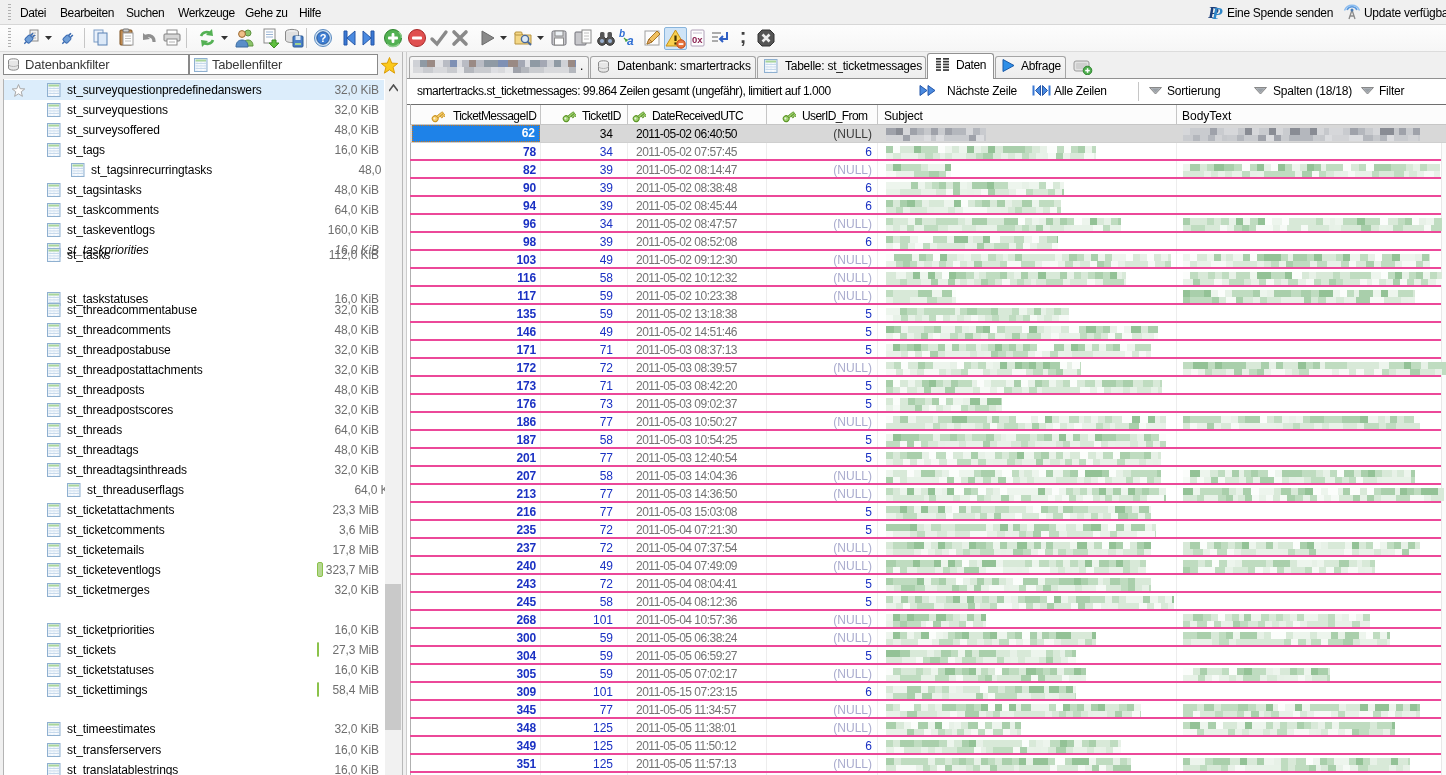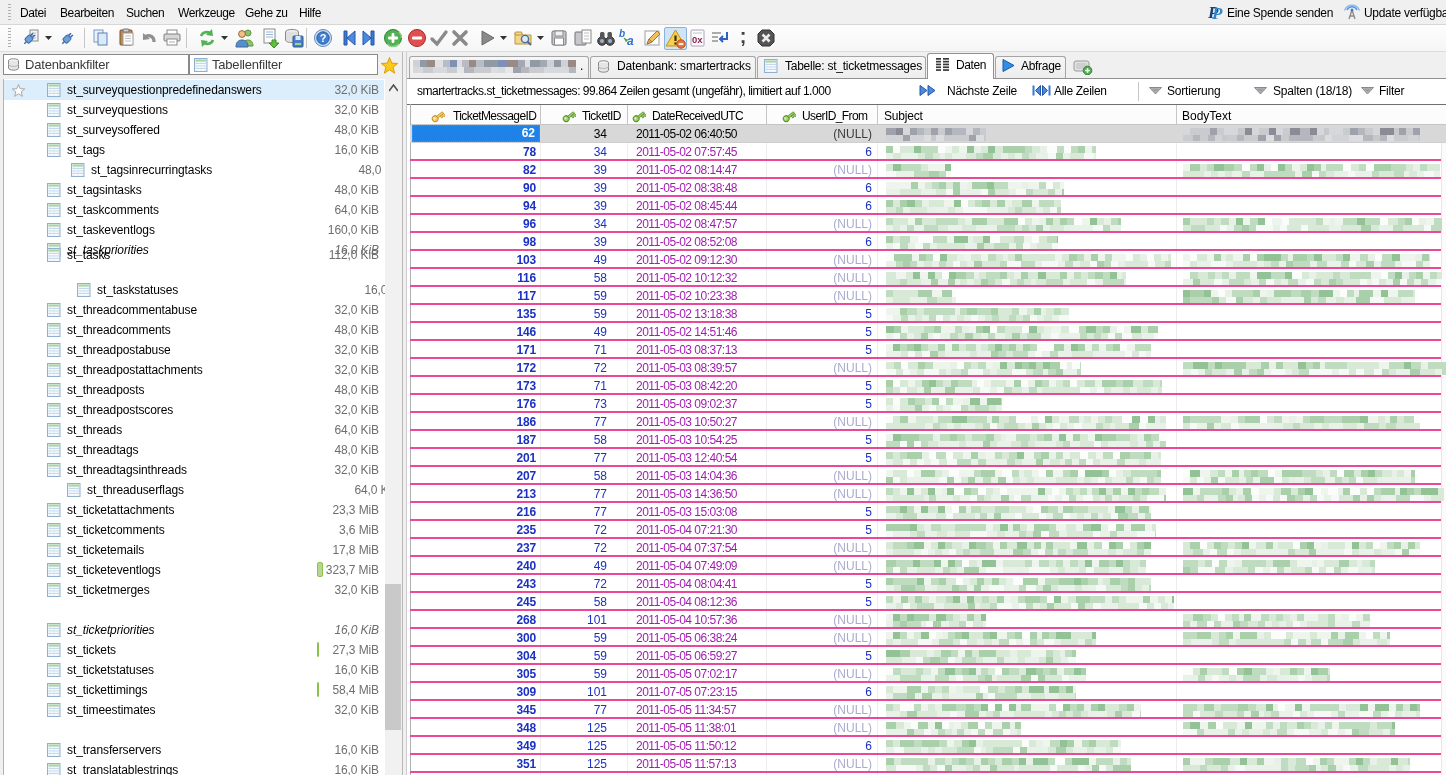--- a/index.html
+++ b/index.html
@@ -3,22 +3,22 @@
 
 *{margin:0;padding:0;box-sizing:border-box}
 html,body{width:1446px;height:775px;overflow:hidden}
 body{position:relative;font-family:"Liberation Sans",sans-serif;font-size:12px;background:#f0f0f0;color:#000}
 .abs{position:absolute}
 #tree .trow{position:absolute;left:0;width:380px;height:20px;line-height:20px}
 #tree .tname{position:absolute;left:63px;top:0;white-space:nowrap;letter-spacing:-0.1px}
 #tree .tsize{position:absolute;right:5px;top:0;color:#6e6e6e;letter-spacing:-0.1px}
 .grow{position:absolute;left:410px;width:1036px;height:18px;line-height:18px;border-bottom:2px solid #ec4899}
 .c1{position:absolute;left:2px;width:124px;text-align:right;font-weight:bold;color:#1a31c3;letter-spacing:-0.2px}
-.c2{position:absolute;left:114px;width:83px;text-align:right;color:#1a31c3}
-.c3{position:absolute;left:226px;width:140px;color:#a21caf;letter-spacing:-0.5px}
+.c2{position:absolute;left:120px;width:83px;text-align:right;color:#1a31c3}
+.c3{position:absolute;left:226px;width:140px;color:#737373;letter-spacing:-0.5px}
 .c4{position:absolute;left:358px;width:104px;text-align:right;color:#1a31c3}
 .nul{color:#a9abce}
 .tabtxt{white-space:nowrap}
 .hk{position:absolute;top:109px;letter-spacing:-0.6px}
 
 </style></head><body>
 <div class="abs" style="left:0;top:0;width:1446px;height:25px;background:#f0f0f0;border-bottom:1px solid #d7d7d7"></div>
 <div class="abs" style="left:8px;top:4px;width:3px;height:17px;background:repeating-linear-gradient(180deg,#b0b0b0 0 1px,#f0f0f0 1px 3px)"></div>
 <div class="abs" style="left:20px;top:5px;height:16px;line-height:16px;letter-spacing:-0.4px">Datei</div>
 <div class="abs" style="left:60px;top:5px;height:16px;line-height:16px;letter-spacing:-0.4px">Bearbeiten</div>
@@ -447,21 +447,21 @@
         </g>
         <g stroke="#c6d9ec">
           <line x1="1.5" y1="5.5" x2="12" y2="5.5"></line>
           <line x1="1.5" y1="8" x2="12" y2="8"></line>
           <line x1="1.5" y1="10.5" x2="12" y2="10.5"></line>
         </g>
       </svg>
 <span class="tname">st_tasks</span>
 <span class="tsize">112,0 KiB</span>
 </div>
-<div class="trow" style="top:201px;margin-left:30px;">
+<div class="trow" style="top:210px;">
 <svg style="position:absolute;left:43px;top:3px;" width="14" height="14" viewBox="0 0 14 14">
         <rect x="0.5" y="0.5" width="12.5" height="13" fill="#eaf2fa" stroke="#8fb0d0"></rect>
         <rect x="1.5" y="1.5" width="10.5" height="2" fill="#a9d69a"></rect>
         <g stroke="#fff">
           <line x1="1.5" y1="6" x2="12" y2="6"></line>
           <line x1="1.5" y1="8.5" x2="12" y2="8.5"></line>
           <line x1="1.5" y1="11" x2="12" y2="11"></line>
           <line x1="5" y1="4" x2="5" y2="13"></line>
           <line x1="9" y1="4" x2="9" y2="13"></line>
         </g>
@@ -768,21 +768,21 @@
         </g>
         <g stroke="#c6d9ec">
           <line x1="1.5" y1="5.5" x2="12" y2="5.5"></line>
           <line x1="1.5" y1="8" x2="12" y2="8"></line>
           <line x1="1.5" y1="10.5" x2="12" y2="10.5"></line>
         </g>
       </svg>
 <span class="tname">st_ticketmerges</span>
 <span class="tsize">32,0 KiB</span>
 </div>
-<div class="trow" style="top:541px;font-style:italic;">
+<div class="trow" style="top:541px;">
 <svg style="position:absolute;left:43px;top:3px;" width="14" height="14" viewBox="0 0 14 14">
         <rect x="0.5" y="0.5" width="12.5" height="13" fill="#eaf2fa" stroke="#8fb0d0"></rect>
         <rect x="1.5" y="1.5" width="10.5" height="2" fill="#a9d69a"></rect>
         <g stroke="#fff">
           <line x1="1.5" y1="6" x2="12" y2="6"></line>
           <line x1="1.5" y1="8.5" x2="12" y2="8.5"></line>
           <line x1="1.5" y1="11" x2="12" y2="11"></line>
           <line x1="5" y1="4" x2="5" y2="13"></line>
           <line x1="9" y1="4" x2="9" y2="13"></line>
         </g>
@@ -850,21 +850,21 @@
         <g stroke="#c6d9ec">
           <line x1="1.5" y1="5.5" x2="12" y2="5.5"></line>
           <line x1="1.5" y1="8" x2="12" y2="8"></line>
           <line x1="1.5" y1="10.5" x2="12" y2="10.5"></line>
         </g>
       </svg>
 <span class="tname">st_tickettimings</span>
 <div style="position:absolute;left:313px;top:2px;width:2px;height:15px;background:#b5d792;border:1px solid #8bc24a;border-radius:2px"></div>
 <span class="tsize">58,4 MiB</span>
 </div>
-<div class="trow" style="top:621px;">
+<div class="trow" style="top:640px;">
 <svg style="position:absolute;left:43px;top:3px;" width="14" height="14" viewBox="0 0 14 14">
         <rect x="0.5" y="0.5" width="12.5" height="13" fill="#eaf2fa" stroke="#8fb0d0"></rect>
         <rect x="1.5" y="1.5" width="10.5" height="2" fill="#a9d69a"></rect>
         <g stroke="#fff">
           <line x1="1.5" y1="6" x2="12" y2="6"></line>
           <line x1="1.5" y1="8.5" x2="12" y2="8.5"></line>
           <line x1="1.5" y1="11" x2="12" y2="11"></line>
           <line x1="5" y1="4" x2="5" y2="13"></line>
           <line x1="9" y1="4" x2="9" y2="13"></line>
         </g>
@@ -1345,21 +1345,21 @@
 <span class="c3">2011-05-05 07:02:17</span>
 <span class="c4 nul">(NULL)</span>
 </div>
 <div style="position:absolute;left:886px;top:668px;width:200px;height:7px;background:linear-gradient(90deg,#fbfdfb 0px 7px,#bfdcc0 7px 15px,#d8e9d8 15px 22px,#d8e9d8 22px 30px,#bfdcc0 30px 37px,#d8e9d8 37px 45px,#edf5ed 45px 52px,#bfdcc0 52px 59px,#93c296 59px 69px,#bfdcc0 69px 76px,#a9cfab 76px 83px,#93c296 83px 90px,#e7f1e7 90px 95px,#bfdcc0 95px 102px,#d8e9d8 102px 109px,#fbfdfb 109px 116px,#a9cfab 116px 123px,#bfdcc0 123px 133px,#d8e9d8 133px 140px,#93c296 140px 150px,#a9cfab 150px 157px,#bfdcc0 157px 164px,#a9cfab 164px 171px,#e7f1e7 171px 178px,#bfdcc0 178px 188px,#93c296 188px 195px,#a9cfab 195px 200px);filter:blur(0.6px);z-index:2"></div>
 <div style="position:absolute;left:886px;top:675px;width:200px;height:6px;background:linear-gradient(90deg,#e8f2e8 0px 7px,#e8f2e8 7px 14px,#bfdcc0 14px 21px,#bfdcc0 21px 28px,#bfdcc0 28px 35px,#e8f2e8 35px 42px,#e8f2e8 42px 49px,#bfdcc0 49px 56px,#bfdcc0 56px 63px,#e7f1e7 63px 70px,#f6faf6 70px 77px,#d8e9d8 77px 84px,#d8e9d8 84px 92px,#bfdcc0 92px 99px,#a9cfab 99px 106px,#e7f1e7 106px 111px,#d8e9d8 111px 118px,#d8e9d8 118px 128px,#d8e9d8 128px 135px,#a9cfab 135px 145px,#f6faf6 145px 152px,#a9cfab 152px 159px,#d8e9d8 159px 169px,#d8e9d8 169px 176px,#f6faf6 176px 183px,#e8f2e8 183px 190px,#e7f1e7 190px 195px,#e8f2e8 195px 200px);filter:blur(0.6px);z-index:2"></div>
 <div style="position:absolute;left:1183px;top:668px;width:147px;height:7px;background:linear-gradient(90deg,#fbfdfb 0px 10px,#d8e9d8 10px 17px,#a9cfab 17px 24px,#d8e9d8 24px 32px,#d8e9d8 32px 39px,#bfdcc0 39px 46px,#fbfdfb 46px 54px,#a9cfab 54px 61px,#93c296 61px 69px,#bfdcc0 69px 76px,#bfdcc0 76px 83px,#e7f1e7 83px 90px,#edf5ed 90px 97px,#d8e9d8 97px 107px,#a9cfab 107px 114px,#bfdcc0 114px 121px,#edf5ed 121px 128px,#93c296 128px 135px,#a9cfab 135px 145px,#d8e9d8 145px 147px);filter:blur(0.6px);z-index:2"></div>
 <div style="position:absolute;left:1183px;top:675px;width:147px;height:6px;background:linear-gradient(90deg,#e8f2e8 0px 8px,#e8f2e8 8px 15px,#bfdcc0 15px 22px,#e8f2e8 22px 29px,#f6faf6 29px 36px,#e8f2e8 36px 46px,#d8e9d8 46px 53px,#e8f2e8 53px 60px,#bfdcc0 60px 70px,#bfdcc0 70px 77px,#e8f2e8 77px 84px,#d8e9d8 84px 94px,#e7f1e7 94px 101px,#e8f2e8 101px 108px,#e8f2e8 108px 115px,#f6faf6 115px 122px,#e8f2e8 122px 129px,#d8e9d8 129px 136px,#d8e9d8 136px 144px,#bfdcc0 144px 147px);filter:blur(0.6px);z-index:2"></div>
 <div class="grow" style="top:683px">
 <span class="c1">309</span>
 <span class="c2">101</span>
-<span class="c3">2011-07-05 07:23:15</span>
+<span class="c3">2011-05-15 07:23:15</span>
 <span class="c4">6</span>
 </div>
 <div style="position:absolute;left:886px;top:686px;width:190px;height:7px;background:linear-gradient(90deg,#d8e9d8 0px 7px,#edf5ed 7px 14px,#edf5ed 14px 21px,#a9cfab 21px 28px,#a9cfab 28px 35px,#edf5ed 35px 42px,#bfdcc0 42px 49px,#d8e9d8 49px 56px,#bfdcc0 56px 63px,#edf5ed 63px 70px,#e7f1e7 70px 77px,#d8e9d8 77px 87px,#d8e9d8 87px 94px,#fbfdfb 94px 102px,#bfdcc0 102px 112px,#d8e9d8 112px 119px,#bfdcc0 119px 129px,#a9cfab 129px 136px,#d8e9d8 136px 143px,#93c296 143px 150px,#93c296 150px 158px,#e7f1e7 158px 163px,#93c296 163px 173px,#bfdcc0 173px 180px,#93c296 180px 187px,#edf5ed 187px 190px);filter:blur(0.6px);z-index:2"></div>
 <div style="position:absolute;left:886px;top:693px;width:190px;height:6px;background:linear-gradient(90deg,#e8f2e8 0px 7px,#bfdcc0 7px 14px,#bfdcc0 14px 21px,#a9cfab 21px 29px,#e8f2e8 29px 36px,#a9cfab 36px 46px,#e8f2e8 46px 56px,#d8e9d8 56px 63px,#e8f2e8 63px 70px,#e8f2e8 70px 80px,#e8f2e8 80px 90px,#a9cfab 90px 97px,#e7f1e7 97px 102px,#f6faf6 102px 109px,#bfdcc0 109px 116px,#bfdcc0 116px 124px,#bfdcc0 124px 131px,#e8f2e8 131px 138px,#e8f2e8 138px 145px,#d8e9d8 145px 152px,#d8e9d8 152px 159px,#e8f2e8 159px 166px,#e7f1e7 166px 173px,#d8e9d8 173px 181px,#d8e9d8 181px 189px,#bfdcc0 189px 190px);filter:blur(0.6px);z-index:2"></div>
 <div class="grow" style="top:701px">
 <span class="c1">345</span>
 <span class="c2">77</span>
 <span class="c3">2011-05-05 11:34:57</span>
 <span class="c4 nul">(NULL)</span>
 </div>

